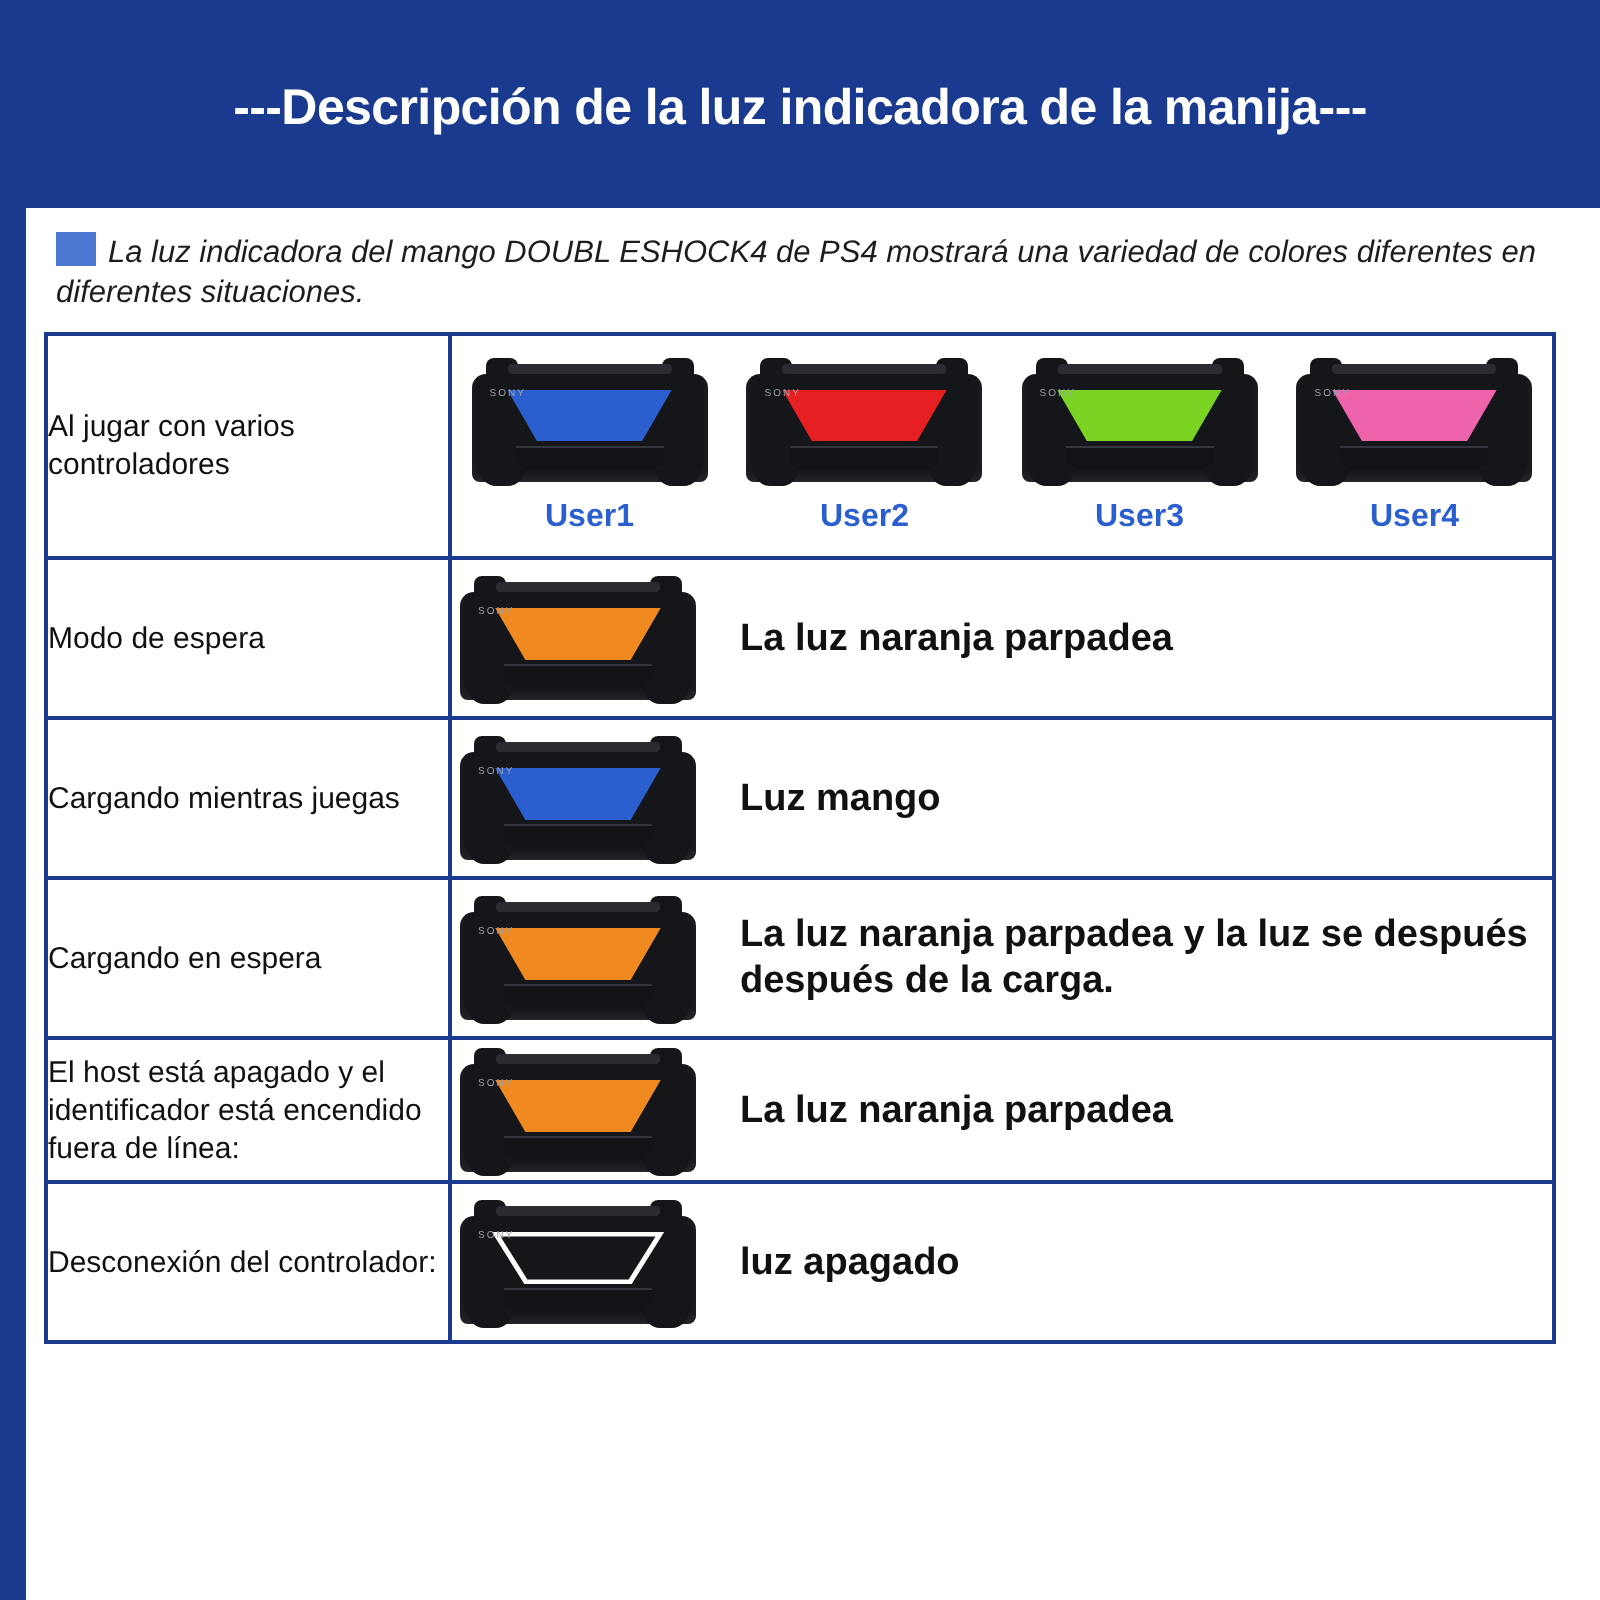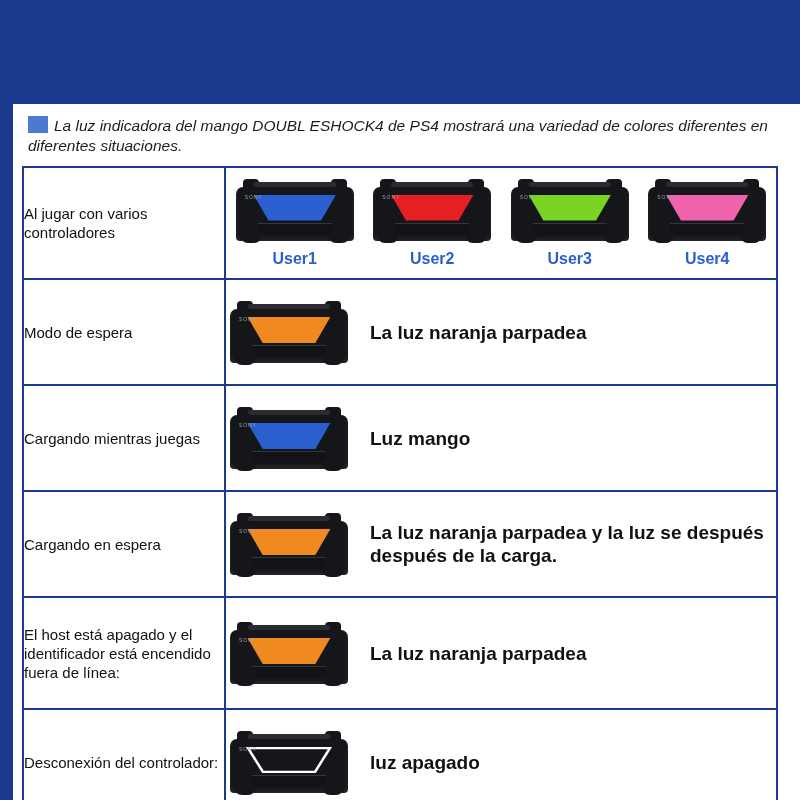--- a/index.html
+++ b/index.html
@@ -87,22 +87,22 @@
   .desc-text {
     font-size: 19px;
     font-weight: bold;
     color: #111111;
     line-height: 23px;
     padding-left: 4px;
   }
   .pad-cell { padding: 6px 8px; border-radius: 24px; }
 
   .row-multi td { height: 112px; }
-  .row-std td { height: 106px; }
-  .row-host td { height: 112px; }
+  .row-std td { height: 80px; }
+  .row-host td { height: 72px; }
 
   
   .ctrl-group {
     display: flex;
     align-items: center;
     justify-content: space-around;
     width: 100%;
   }
   .ctrl-item {
     display: flex;
@@ -192,20 +192,21 @@
     padding-left: 4px;
   }
   .single-wrap .ctrl { flex: 0 0 auto; margin-right: 18px; }
 </style>
 </head>
 <body>
 
 <div id="page">
 
   <div class="header-band"></div>
+  <div class="header-title">---Descripción de la luz indicadora de la manija---</div>
 
   <div class="left-bar"></div>
 
   <div class="intro">
     <span class="intro-marker"></span><span class="intro-text">La luz indicadora del mango DOUBL ESHOCK4 de PS4 mostrará una variedad de colores diferentes en diferentes situaciones.</span>
   </div>
 
   <table class="tbl">
     <tbody>
 

